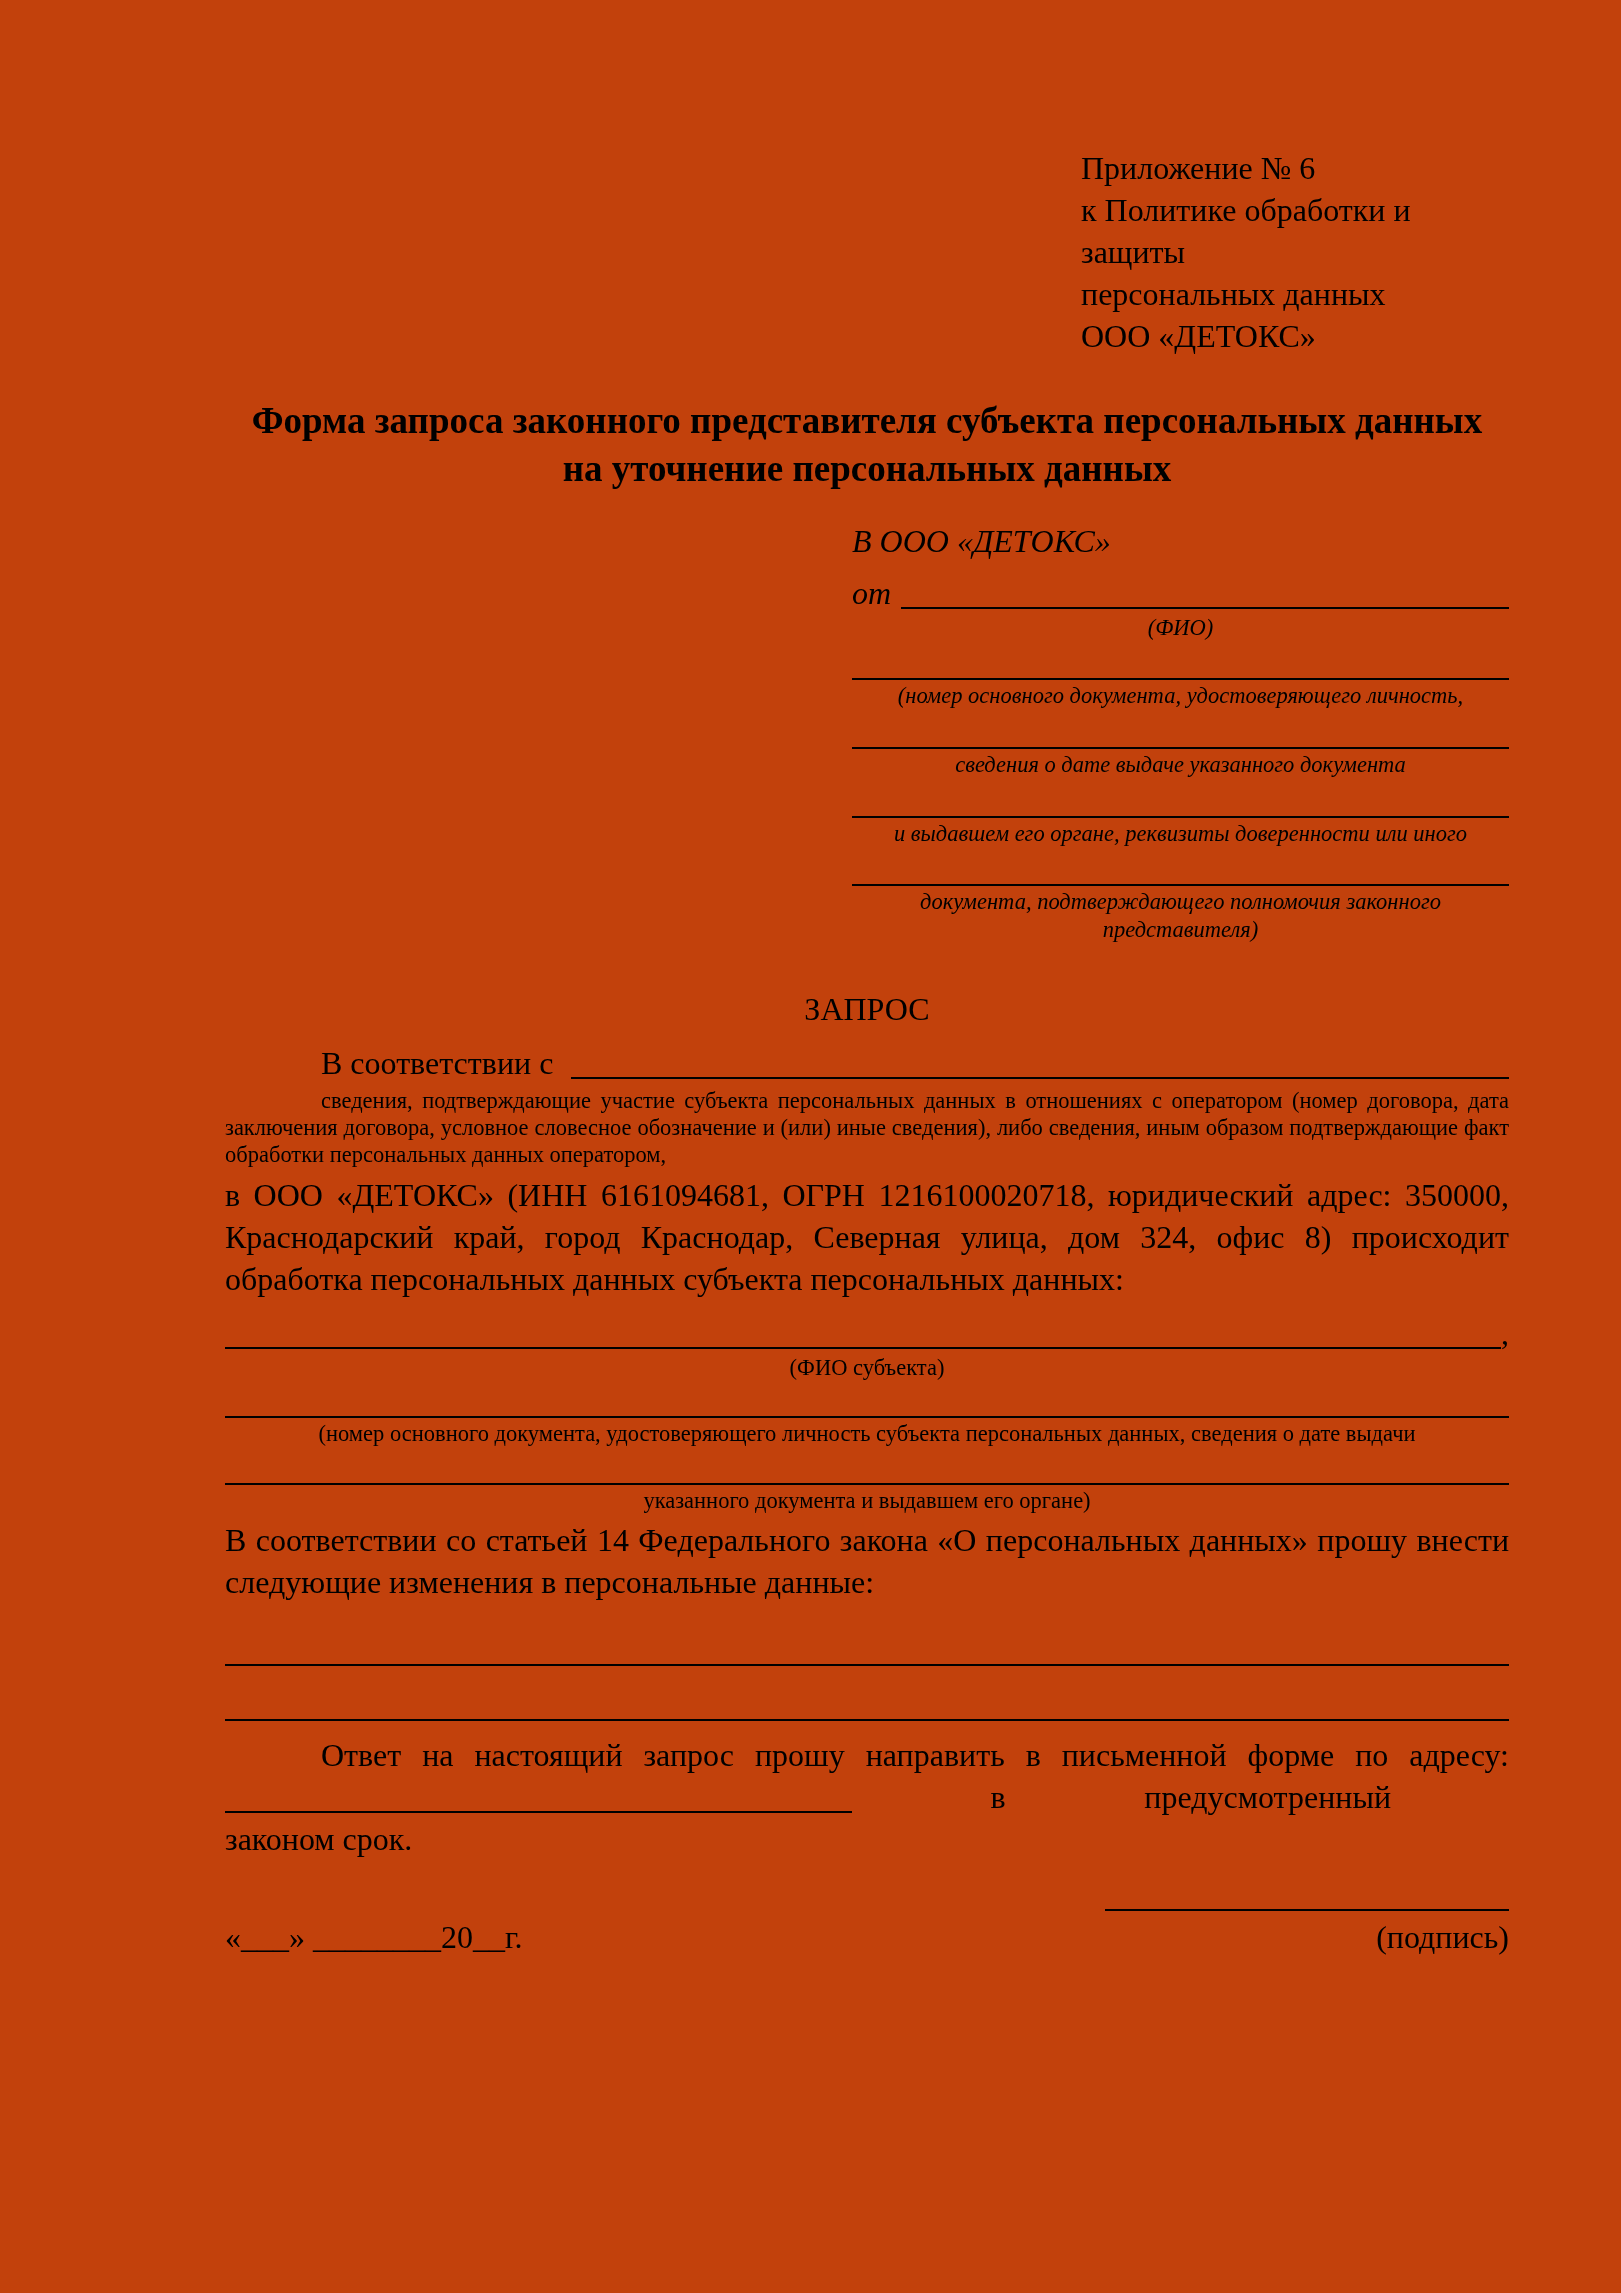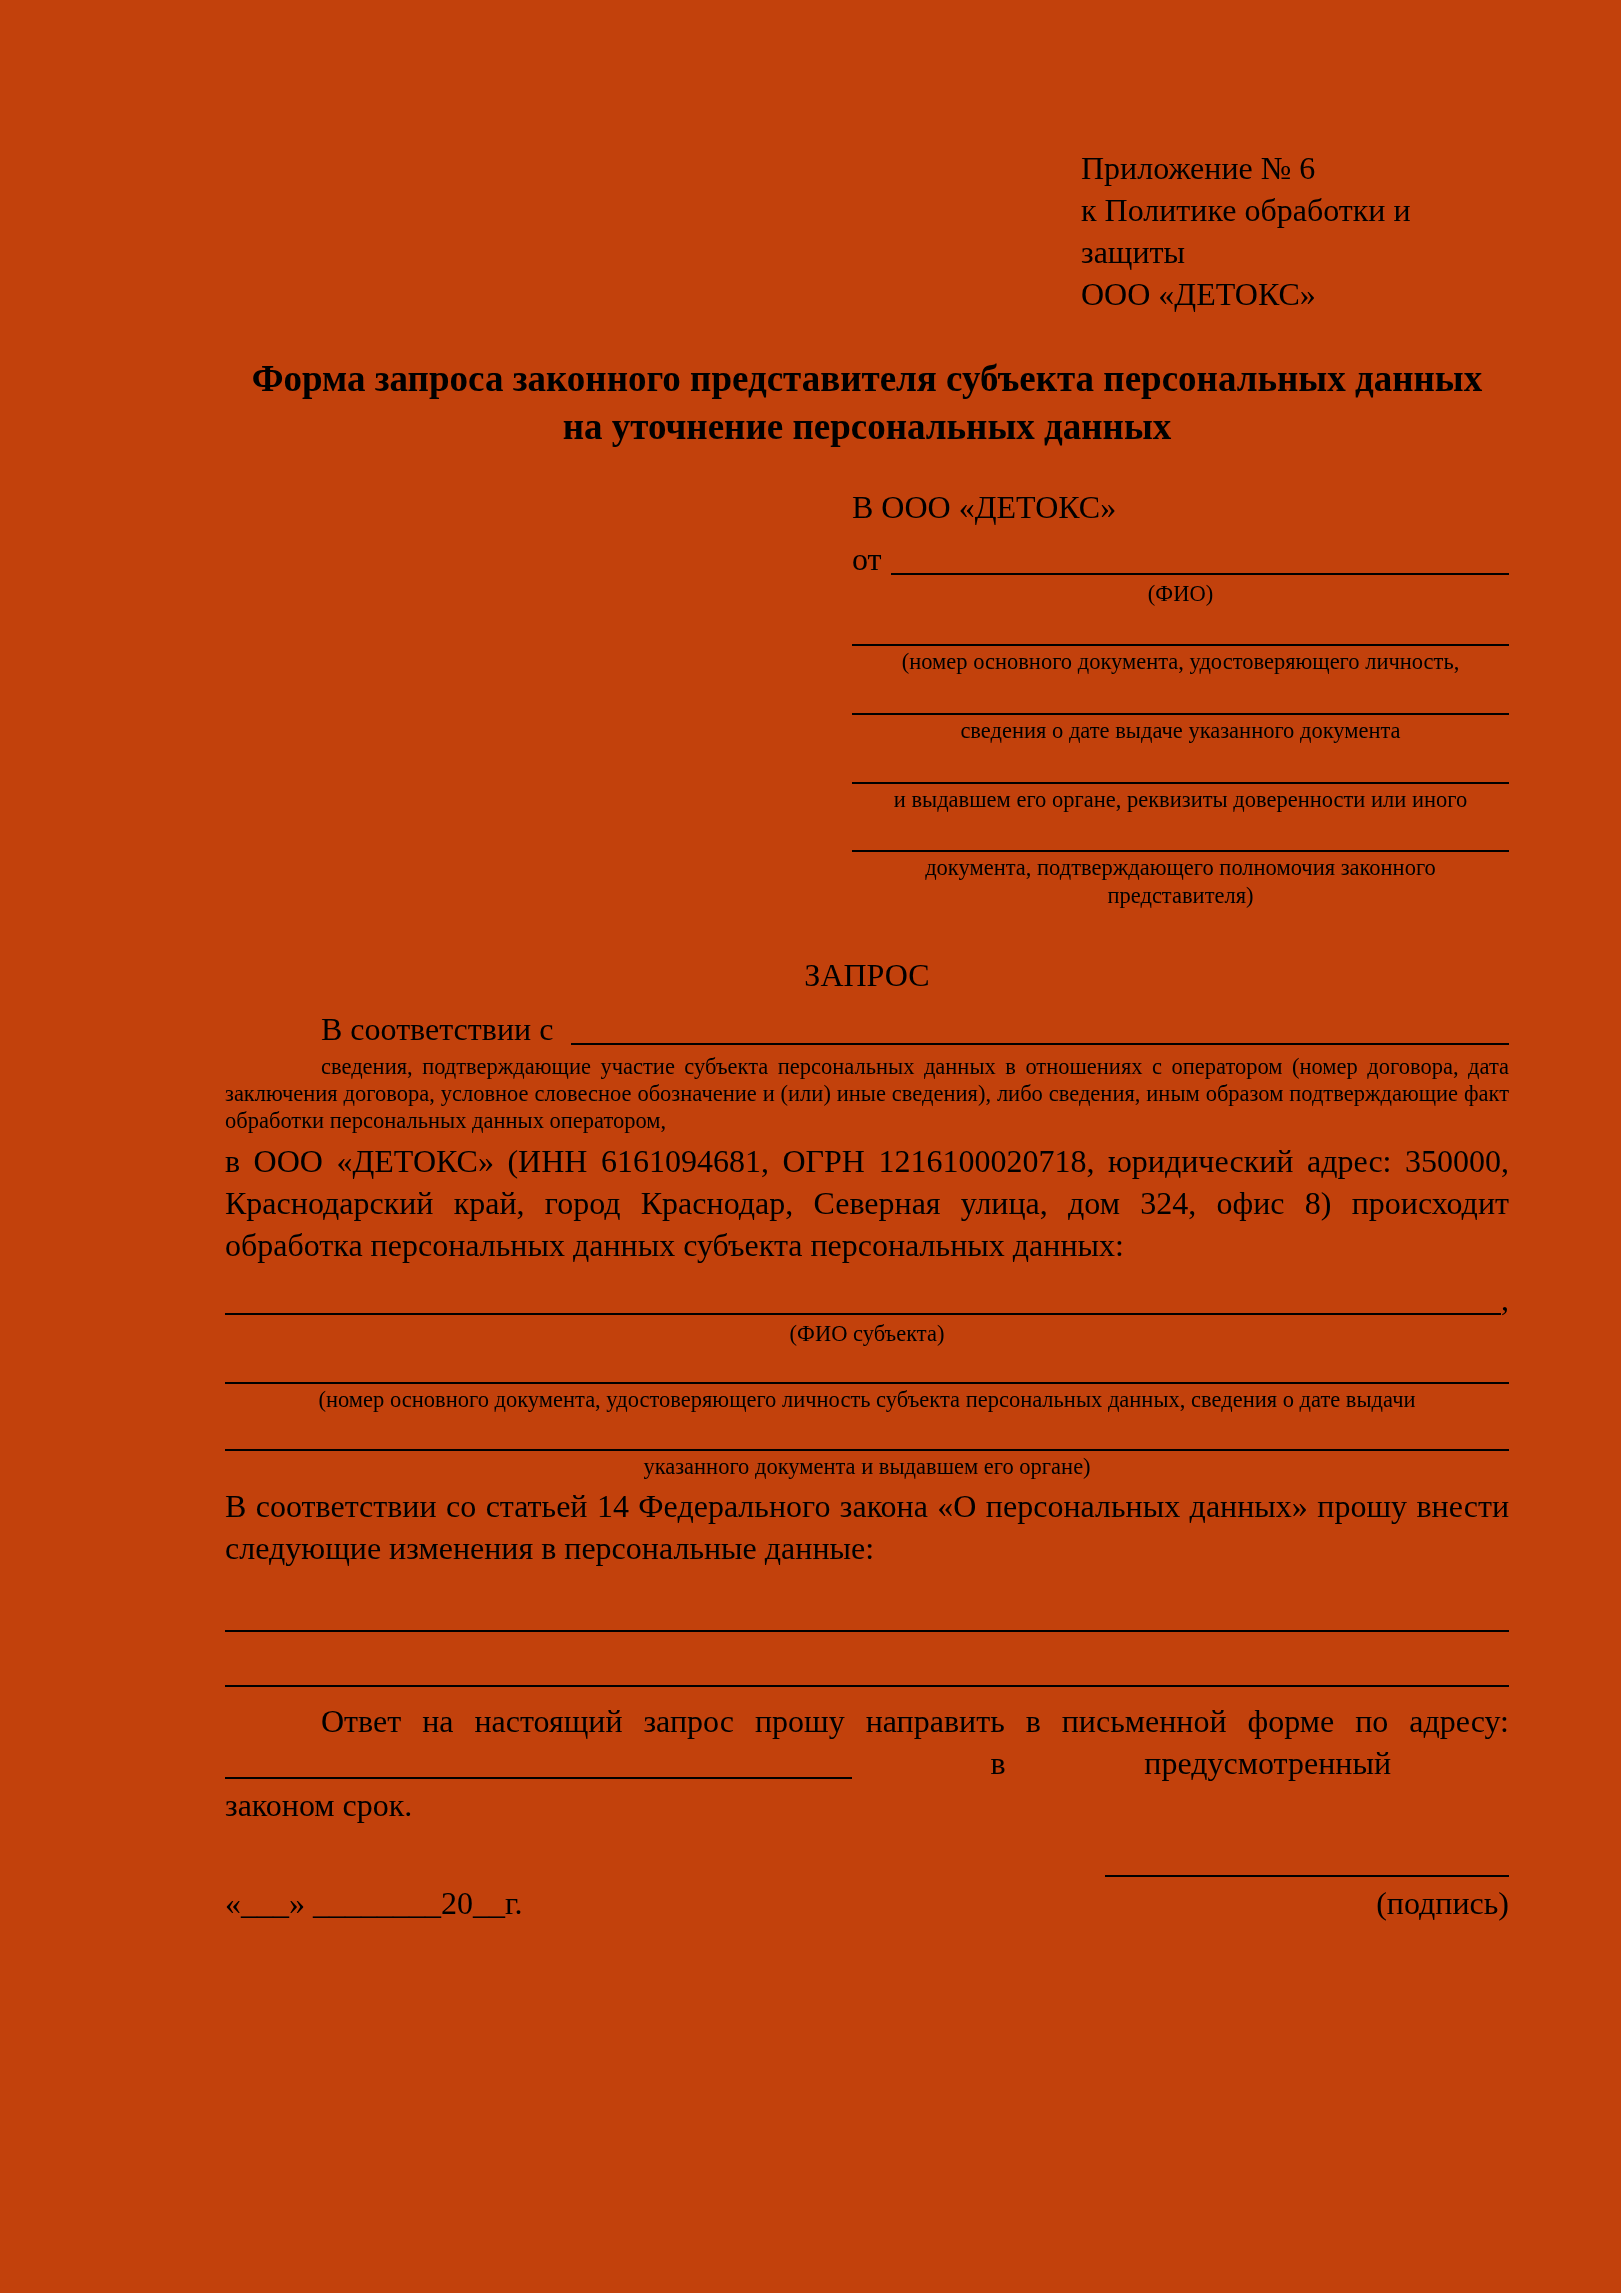--- a/index.html
+++ b/index.html
@@ -33,23 +33,24 @@
     margin-top: 40px;
     text-align: center;
     font-weight: bold;
     font-size: 37px;
     line-height: 48px;
     font-family: "Liberation Serif", "DejaVu Serif", serif;
   }
 
   
   .addressee {
-    margin-top: 35px;
+    margin-top: 27px;
     margin-left: 627px;
     width: 657px;
+    font-style: italic;
   }
   .from-row { display: flex; align-items: flex-end; margin-top: 9.8px; }
   .from-row .label { flex: 0 0 auto; }
   .fill-line {
     flex: 1 1 auto;
     border-bottom: 2.9px solid #000;
     margin-left: 9.8px;
     margin-bottom: 4.9px;
     height: 1px;
   }
@@ -129,20 +130,21 @@
 </style>
 </head>
 <body>
 
 <div class="page">
   <div class="content">
 
     <div class="appendix">
       <div>Приложение № 6</div>
       <div>к Политике обработки и защиты</div>
+      <div>персональных данных</div>
       <div>ООО «ДЕТОКС»</div>
     </div>
 
     <div class="doc-title">
       <div>Форма запроса законного представителя субъекта персональных данных</div>
       <div>на уточнение персональных данных</div>
     </div>
 
     <div class="addressee">
       <div>В ООО «ДЕТОКС»</div>

